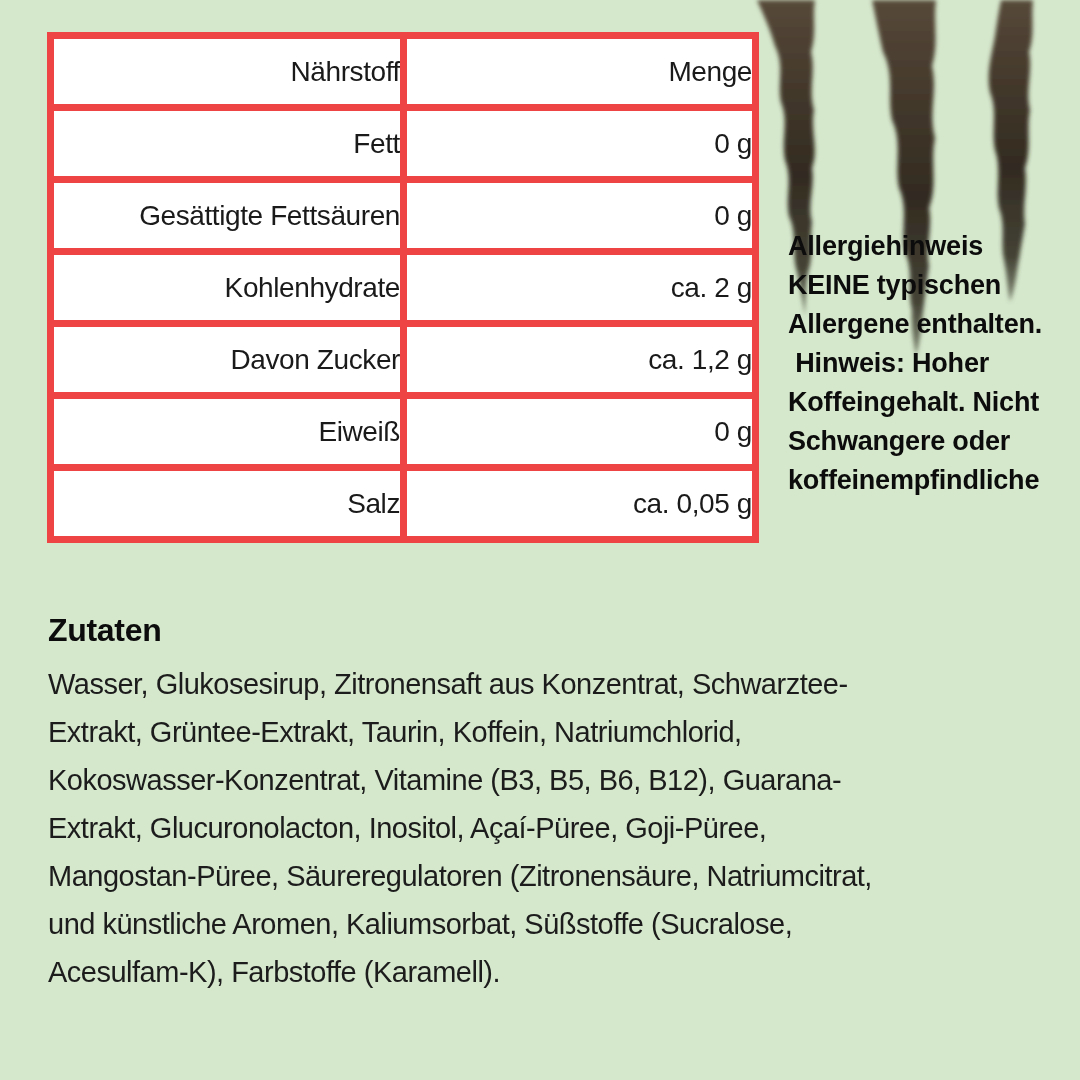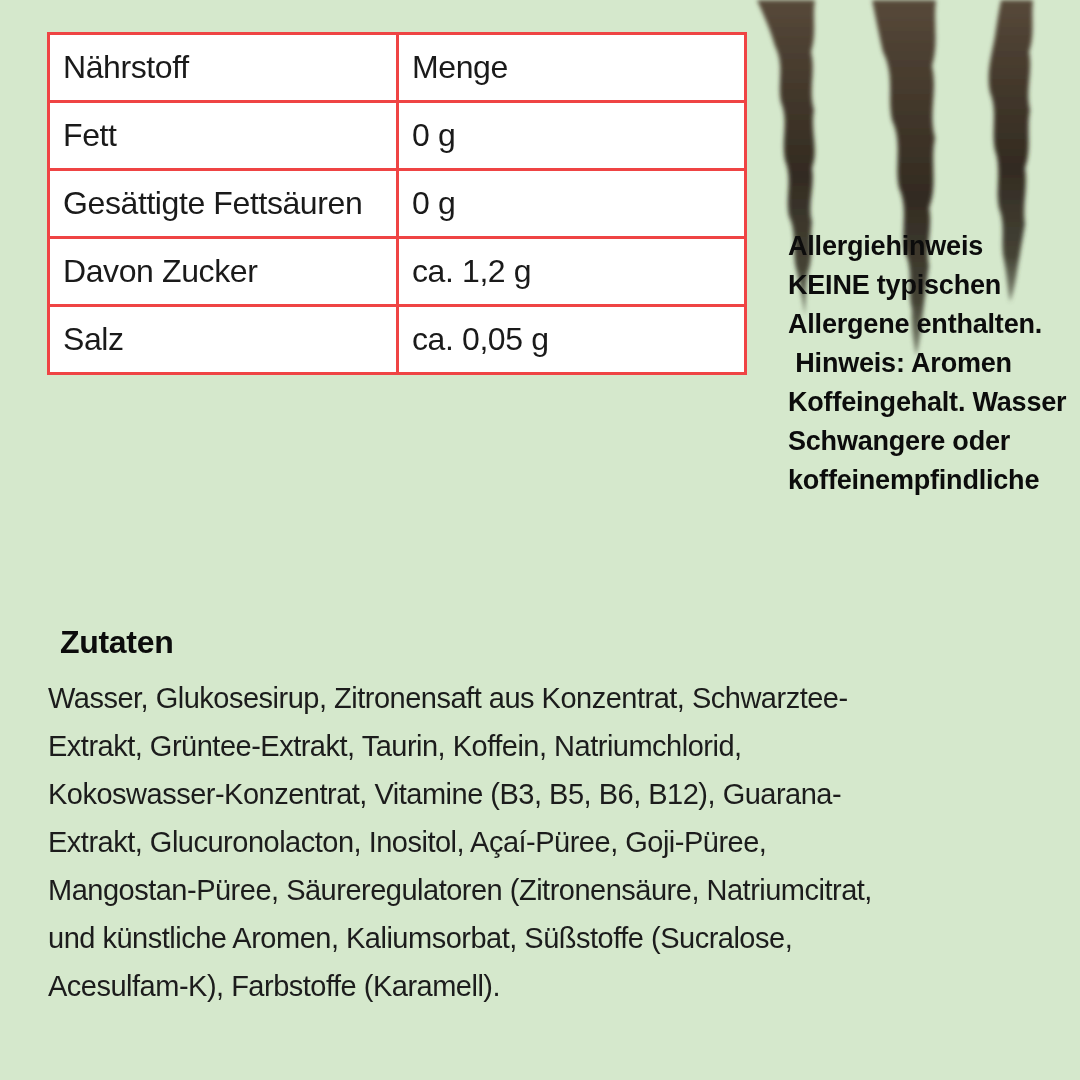--- a/index.html
+++ b/index.html
@@ -28,25 +28,25 @@
   
   .nutrition {
     position: absolute;
     left: 47px;
     top: 32px;
     border-collapse: collapse;
     background: #ffffff;
     table-layout: fixed;
   }
   .nutrition td, .nutrition th {
-    border: 3px solid #ef4444;
+    border: 7px solid #ef4444;
     font-weight: 400;
-    font-size: 32px;
+    font-size: 28px;
     letter-spacing: -0.4px;
-    text-align: left;
+    text-align: right;
     vertical-align: middle;
     padding: 0 0 0 13px;
     height: 65px;
     color: #1a1a1a;
     white-space: nowrap;
     overflow: hidden;
   }
   .nutrition .col-nutrient { width: 333px; }
   .nutrition .col-amount  { width: 332px; }
 
@@ -65,28 +65,29 @@
   .allergy div { white-space: pre-wrap; padding-left: 43px; }
 
   
   .ingredients {
     position: absolute;
     left: 48px;
     top: 610px;
     width: 1005px;
   }
   .ingredients h2 {
-    margin: 12px;
+    margin: 0;
     font-size: 32px;
     font-weight: 700;
     line-height: 40px;
     color: #0c0c0c;
     letter-spacing: -0.3px;
   }
   .ingredients .ing-lines {
+    margin-top: 10px;
     font-size: 29px;
     font-weight: 400;
     line-height: 48px;
     color: #1c1c1c;
     letter-spacing: -0.5px;
   }
 </style>
 </head>
 <body>
 
@@ -134,36 +135,44 @@
     <tbody>
       <tr>
         <td>Fett</td>
         <td>0 g</td>
       </tr>
       <tr>
         <td>Gesättigte Fettsäuren</td>
         <td>0 g</td>
       </tr>
       <tr>
+        <td>Kohlenhydrate</td>
+        <td>ca. 2 g</td>
+      </tr>
+      <tr>
         <td>Davon Zucker</td>
         <td>ca. 1,2 g</td>
+      </tr>
+      <tr>
+        <td>Eiweiß</td>
+        <td>0 g</td>
       </tr>
       <tr>
         <td>Salz</td>
         <td>ca. 0,05 g</td>
       </tr>
     </tbody>
   </table>
 
   <div class="allergy">
     <div>Allergiehinweis</div>
     <div>KEINE typischen</div>
     <div>Allergene enthalten.</div>
-    <div> Hinweis: Aromen</div>
-    <div>Koffeingehalt. Wasser</div>
+    <div> Hinweis: Hoher</div>
+    <div>Koffeingehalt. Nicht</div>
     <div>Schwangere oder</div>
     <div>koffeinempfindliche</div>
   </div>
 
   <div class="ingredients">
     <h2>Zutaten</h2>
     <div class="ing-lines">
       <div>Wasser, Glukosesirup, Zitronensaft aus Konzentrat, Schwarztee-</div>
       <div>Extrakt, Grüntee-Extrakt, Taurin, Koffein, Natriumchlorid,</div>
       <div>Kokoswasser-Konzentrat, Vitamine (B3, B5, B6, B12), Guarana-</div>

